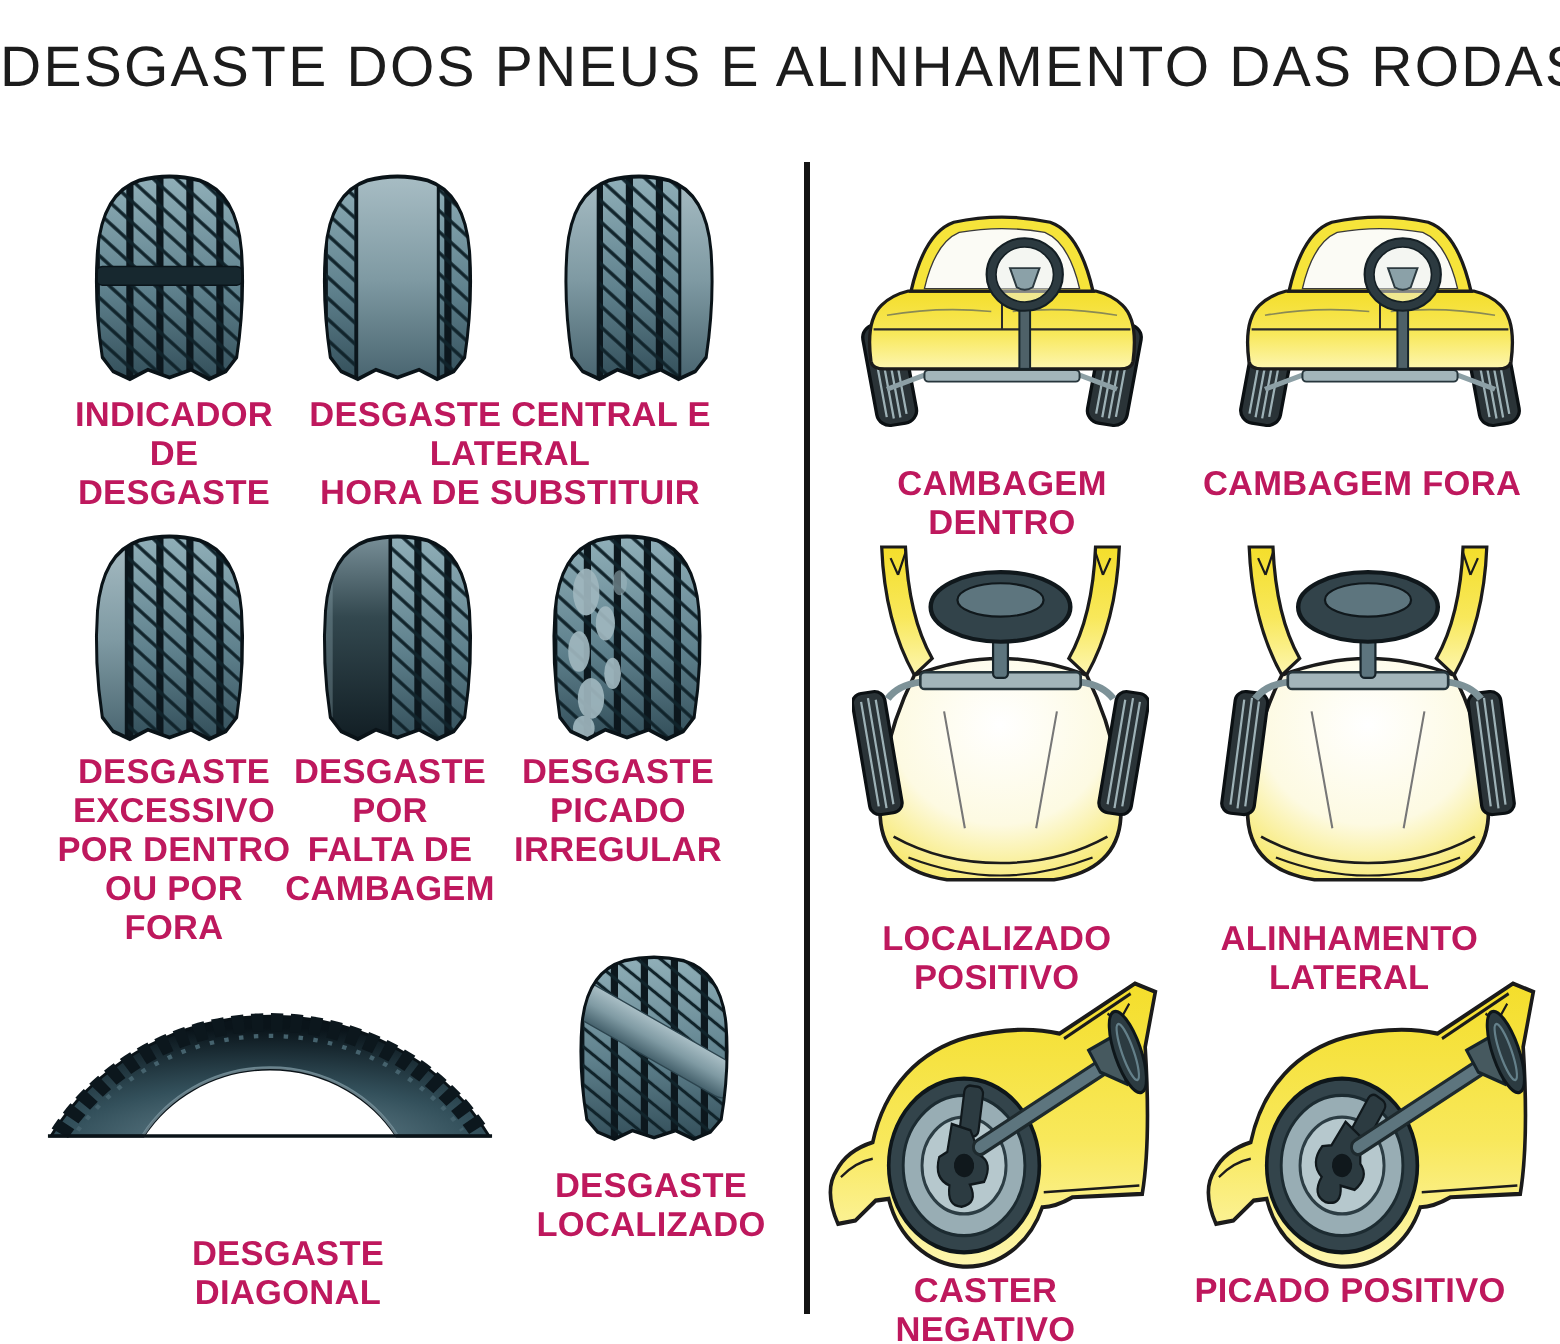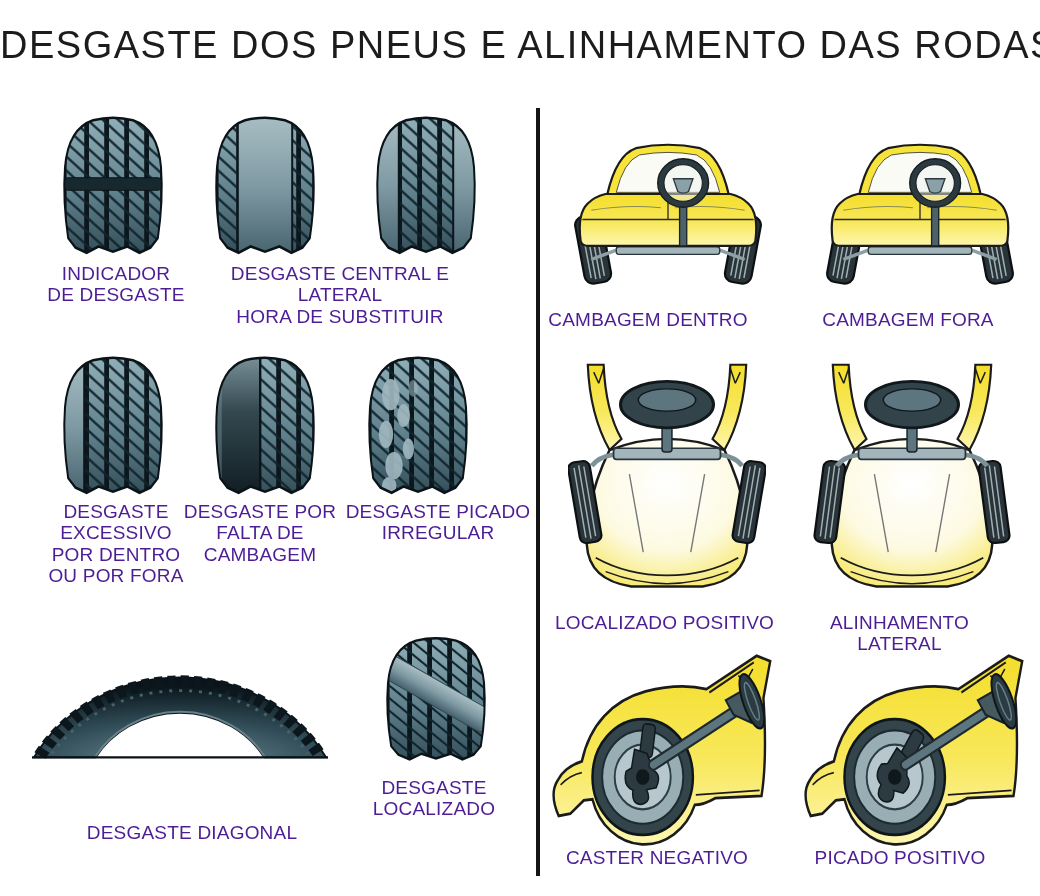--- a/index.html
+++ b/index.html
@@ -3,22 +3,22 @@
 <meta charset="utf-8">
 <style>
   html,body{margin:0;padding:0;background:#ffffff;}
   .canvas{position:relative;width:1040px;height:896px;background:#ffffff;
           font-family:"Liberation Sans",sans-serif;overflow:hidden;}
   .title{position:absolute;top:24px;left:0;width:100%;text-align:center;
          font-size:38px;font-weight:400;letter-spacing:1.5px;color:#1c1c1c;
          margin:0;white-space:nowrap;}
   .divider{position:absolute;left:536px;top:108px;width:4px;height:768px;background:#141414;}
   .fig{position:absolute;}
-  .cap{position:absolute;text-align:center;font-size:19px;line-height:1.13;
-       color:#4c1d95;letter-spacing:0.2px;white-space:pre-line;font-weight:400;}
+  .cap{position:absolute;text-align:center;font-size:23px;line-height:1.13;
+       color:#be185d;letter-spacing:0.2px;white-space:pre-line;font-weight:700;}
 </style>
 </head>
 <body>
 
 <div class="canvas">
 
   <h1 class="title">DESGASTE DOS PNEUS E ALINHAMENTO DAS RODAS</h1>
   <div class="divider"></div>
 
   <svg width="0" height="0" style="position:absolute" aria-hidden="true">
@@ -191,21 +191,21 @@
 DE DESGASTE</div>
     <div class="cap" style="left:190px;top:263px;width:300px">DESGASTE CENTRAL E LATERAL
 HORA DE SUBSTITUIR</div>
     <div class="cap" style="left:36px;top:501px;width:160px">DESGASTE
 EXCESSIVO
 POR DENTRO
 OU POR FORA</div>
     <div class="cap" style="left:180px;top:501px;width:160px">DESGASTE POR
 FALTA DE
 CAMBAGEM</div>
-    <div class="cap" style="left:338px;top:501px;width:200px">DESGASTE PICADO
+    <div class="cap" style="left:312px;top:501px;width:200px">DESGASTE PICADO
 IRREGULAR</div>
     <div class="cap" style="left:82px;top:822px;width:220px">DESGASTE DIAGONAL</div>
     <div class="cap" style="left:334px;top:777px;width:200px">DESGASTE
 LOCALIZADO</div>
   </div>
 
   <div>
 
     <svg class="fig" style="left:561px;top:132px;width:214px;height:153px" viewBox="0 0 240 180" preserveAspectRatio="none">
       <g transform="translate(36,138) rotate(-10)">
@@ -340,21 +340,21 @@
           <circle r="7" fill="#10181c"></circle>
         </g>
       </g>
       <line x1="108" y1="122" x2="196" y2="72" stroke="#1e2a2e" stroke-width="11" stroke-linecap="round"></line>
       <line x1="108" y1="122" x2="196" y2="72" stroke="#5d757e" stroke-width="7" stroke-linecap="round"></line>
       <path d="M183,64 L203,54 L209,84 L191,77 Z" fill="#46595f" stroke="#17242a" stroke-width="2"></path>
       <ellipse cx="210" cy="65" rx="9" ry="26" transform="rotate(-22 210 65)" fill="#2c3b41" stroke="#0e161a" stroke-width="2"></ellipse>
       <ellipse cx="210" cy="65" rx="4" ry="18" transform="rotate(-22 210 65)" fill="none" stroke="#64808a" stroke-width="1.5"></ellipse>
     </svg>
 
-    <div class="cap" style="left:538px;top:309px;width:220px">CAMBAGEM DENTRO</div>
+    <div class="cap" style="left:558px;top:309px;width:220px">CAMBAGEM DENTRO</div>
     <div class="cap" style="left:798px;top:309px;width:220px">CAMBAGEM FORA</div>
     <div class="cap" style="left:552px;top:612px;width:225px">LOCALIZADO POSITIVO</div>
     <div class="cap" style="left:787px;top:612px;width:225px">ALINHAMENTO LATERAL</div>
     <div class="cap" style="left:547px;top:847px;width:220px">CASTER NEGATIVO</div>
     <div class="cap" style="left:790px;top:847px;width:220px">PICADO POSITIVO</div>
   </div>
 
 </div>
 
 </body></html>

